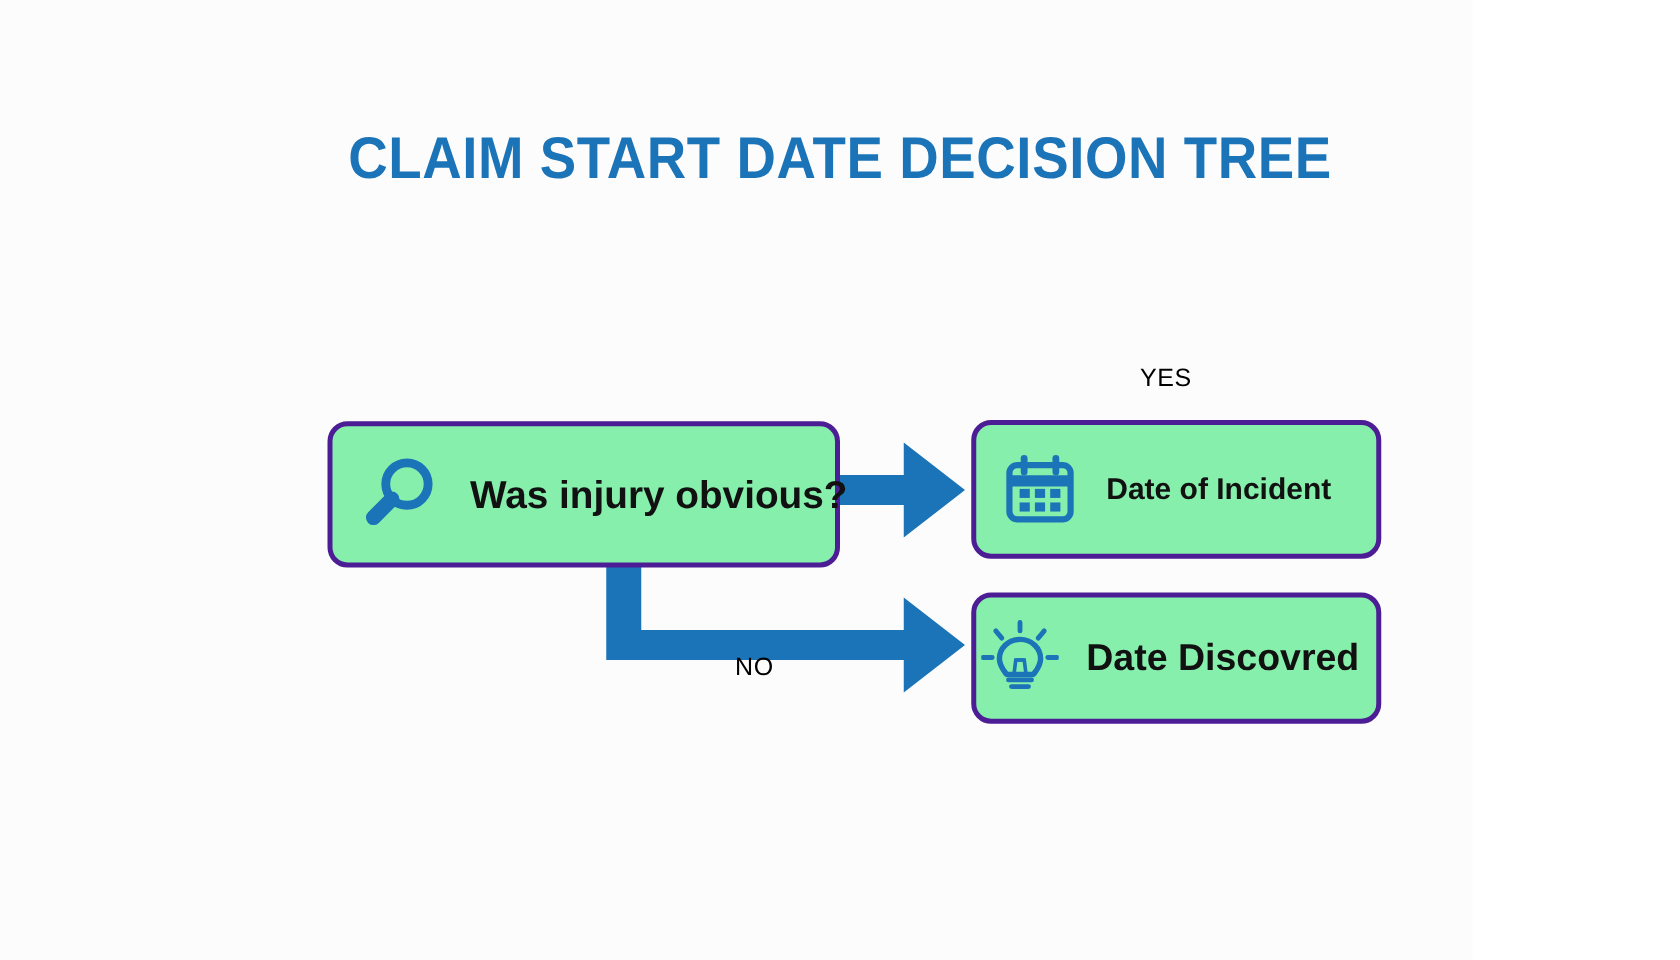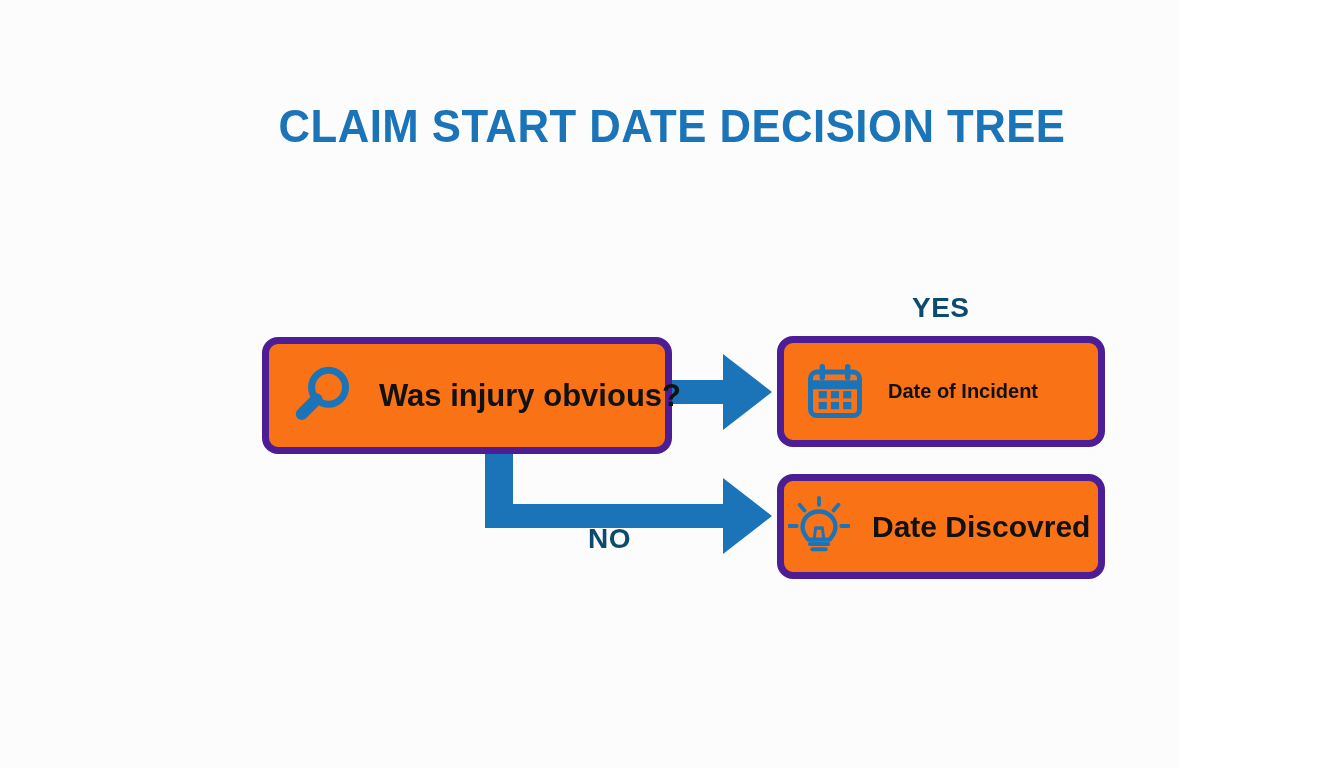--- a/index.html
+++ b/index.html
@@ -43,22 +43,22 @@
     left: 0;
     top: 0;
     width: 1344px;
     height: 768px;
   }
 
   
   .node {
     position: absolute;
     box-sizing: border-box;
-    background: #f97316;
-    border: 7px solid #4c1d95;
+    background: #86efac;
+    border: 4px solid #4c1d95;
     border-radius: 16px;
     display: flex;
     align-items: center;
   }
   #node-question {
     left: 262px;
     top: 337px;
     width: 410px;
     height: 117px;
     padding-left: 18px;
@@ -87,30 +87,30 @@
   #node-incident .node-icon { width: 58px; height: 58px; margin-left: 6px; }
   #node-discovered .node-icon { width: 62px; height: 62px; margin-left: 4px; }
 
   .node-label {
     font-family: "Liberation Sans", sans-serif;
     font-weight: bold;
     color: #111111;
     white-space: nowrap;
   }
   #label-question { font-size: 31px; margin-left: 22px; }
-  #label-incident { font-size: 20px; margin-left: 24px; }
+  #label-incident { font-size: 24px; margin-left: 24px; }
   #label-discovered { font-size: 30px; margin-left: 22px; }
 
   
   .edge-label {
     position: absolute;
     font-family: "Liberation Sans", sans-serif;
-    font-size: 28px;
-    font-weight: bold;
-    color: #0c4a6e;
+    font-size: 20px;
+    font-weight: normal;
+    color: #000000;
     letter-spacing: 0.5px;
     white-space: nowrap;
   }
   #edge-label-yes { left: 912px; top: 292px; }
   #edge-label-no  { left: 588px; top: 523px; }
 </style>
 </head>
 <body>
 
 <div id="canvas">

